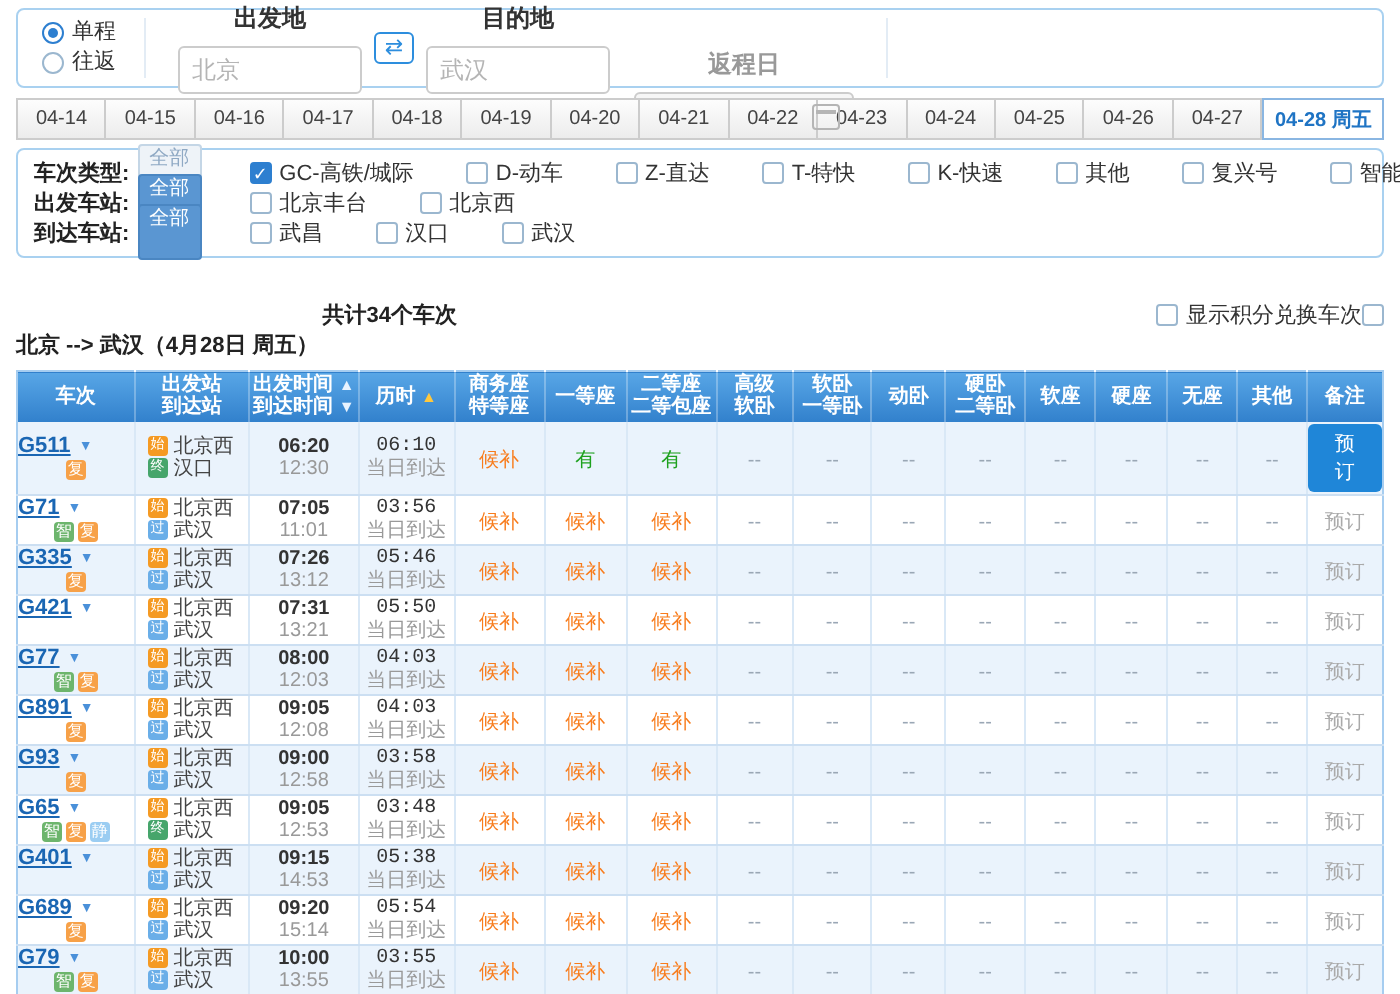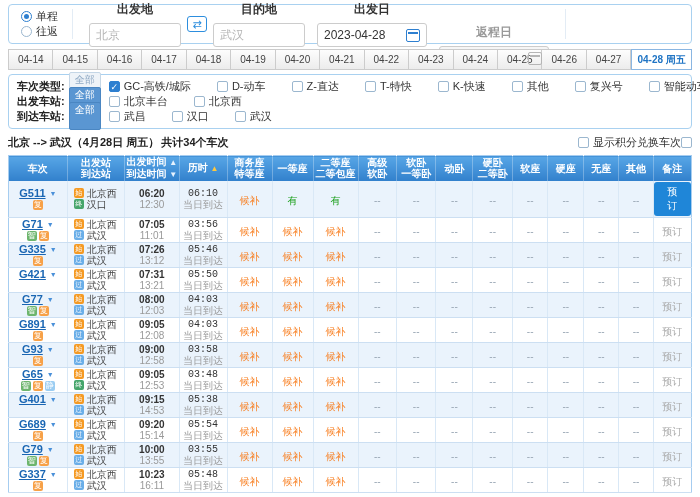--- a/index.html
+++ b/index.html
@@ -34,51 +34,51 @@
   .tabs { display:flex; margin-top:5px; height:21px; }
   .tab { flex:1; border:1px solid #cccccc; border-left-width:0; background:linear-gradient(#fdfdfd,#ececec);
     font-size:10px; color:#444; display:flex; align-items:center; justify-content:center; cursor:pointer; white-space:nowrap; }
   .tab:first-child { border-left-width:1px; }
   .tab.active { flex:1.35; background:#fff; border:1px solid #8ab6e2; color:#1f74c4; font-weight:bold; }
 
   
   .filter-panel { border:1px solid #a9d1f0; border-radius:4px; margin-top:4px; padding:3px 8px 4px 8px; background:#fff; }
   .filter-row { display:flex; align-items:center; height:14px; margin:1px 0; }
   .f-label { font-size:11px; font-weight:bold; color:#222; margin-right:4px; white-space:nowrap; }
-  .all-btn { font-size:10px; border-radius:2px; padding:0 5px; height:28px; line-height:13px; margin-right:8px; cursor:pointer; white-space:nowrap; }
+  .all-btn { font-size:10px; border-radius:2px; padding:0 5px; height:28px; line-height:13px; margin-right:24px; cursor:pointer; white-space:nowrap; }
   .all-btn.sel { background:#5a96d2; color:#fff; border:1px solid #4a86c2; }
   .all-btn.unsel { background:#eef3f8; color:#8fa9c4; border:1px solid #c4d6e6; }
   .opts { display:flex; align-items:center; gap:26px; flex:1; }
   .fcheck { display:flex; align-items:center; gap:4px; font-size:11px; color:#333; cursor:pointer; white-space:nowrap; }
   .cbox { width:11px; height:11px; border:1px solid #9bb7cf; border-radius:2px; background:#fff;
     font-size:9px; line-height:10px; text-align:center; color:#fff; flex:0 0 auto; }
   .cbox.checked { background:#2d7fd0; border-color:#2d7fd0; }
 
   
   .summary { display:flex; align-items:center; margin:6px 0 5px 0; font-size:11px; }
-  .sum-route { font-weight:bold; color:#222; }
+  .sum-route { font-weight:bold; color:#222;margin-top:30px; }
   .sum-count { font-weight:bold; color:#222; margin-left:2px; }
   .sum-tip { color:#555; margin-left:14px; }
   .sum-tip .hl { color:#f5730a; }
   .sum-toggles { margin-left:auto; display:flex; gap:0; }
 
   
   table { width:100%; border-collapse:collapse; table-layout:fixed; border:1px solid #a6cdf0; }
   thead th { background:linear-gradient(#58a6e6,#3180cc); color:#fff; font-size:10px; font-weight:bold;
     height:25px; border-left:1px solid rgba(255,255,255,.28); vertical-align:middle; line-height:11px; }
   thead th:first-child { border-left:none;margin-left:24px; }
   thead .hot { color:#ffc83d; font-size:8px; }
   thead .wht { color:#e8f3ff; font-size:8px; }
   tbody td { border-left:1px solid #dcea f8; }
   tbody tr { height:23px; }
   tbody tr:nth-child(odd) { background:#eaf3fc; }
   tbody tr:nth-child(even) { background:#fff; }
   tbody td { border-bottom:1px solid #ccdff2; border-left:1px solid #d9e8f6; text-align:center; vertical-align:middle; padding:1px 0; }
   tbody td:first-child { border-left:none; }
-  .train-line { display:flex; align-items:center; justify-content:center; gap:4px; line-height:11px; }
+  .train-line { display:flex; align-items:center; gap:4px; line-height:11px; }
   .train-no { color:#1a66b3; font-weight:bold; font-size:11px; text-decoration:underline; cursor:pointer; }
   .caret { color:#4a90d9; font-size:7px; cursor:pointer; }
   .badges { display:flex; justify-content:center; gap:2px; margin-top:1px; height:10px; }
   .badge { width:10px; height:10px; border-radius:2px; color:#fff; font-size:8px; line-height:10px; text-align:center; }
   .sta-line { display:flex; align-items:center; justify-content:flex-start; gap:3px; line-height:11px; padding-left:6px; }
   .sicon { width:10px; height:10px; border-radius:2px; color:#fff; font-size:7px; line-height:10px; text-align:center; flex:0 0 auto; }
   .sname { font-size:10px; color:#444; }
   .dep,.dur { font-size:10px; font-weight:bold; color:#333; line-height:11px; }
   .arr,.day { font-size:10px; color:#999; line-height:11px; }
   .dur { font-weight:normal; color:#333;font-family:Liberation Mono, monospace; }
@@ -113,27 +113,20 @@
         </div>
     </div>
     <div class="swap">⇄</div>
     <div class="fld">
       <span class="fld-label">目的地</span>
       <div class="tbox city">
           <span>武汉</span>
         </div>
     </div>
 
-    <div class="fld">
-      <span class="fld-label">出发日</span>
-      <div class="tbox date">
-        <span>2023-04-28</span>
-        <span class="cal"></span>
-      </div>
-    </div>
     <div class="fld">
       <span class="fld-label dim">返程日</span>
       <div class="tbox date disabled">
         <span>2023-04-14</span>
         <span class="cal grey"></span>
       </div>
     </div>
 
     <div class="vdiv"></div>
 

